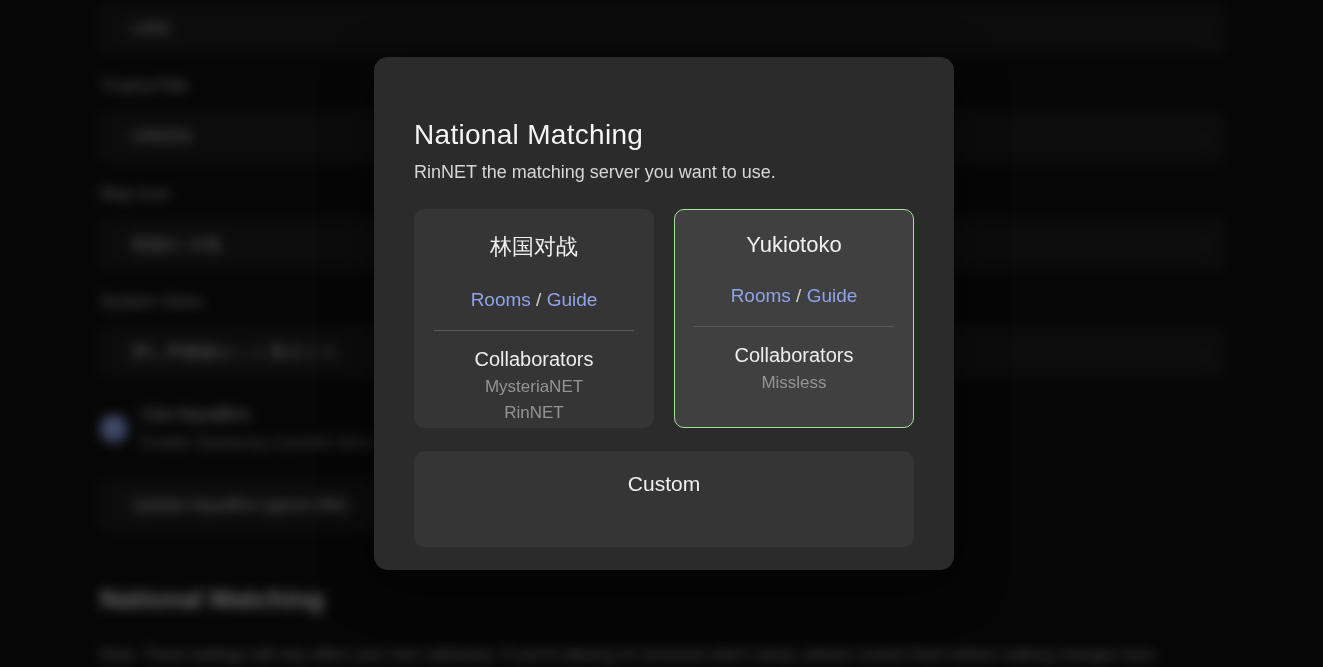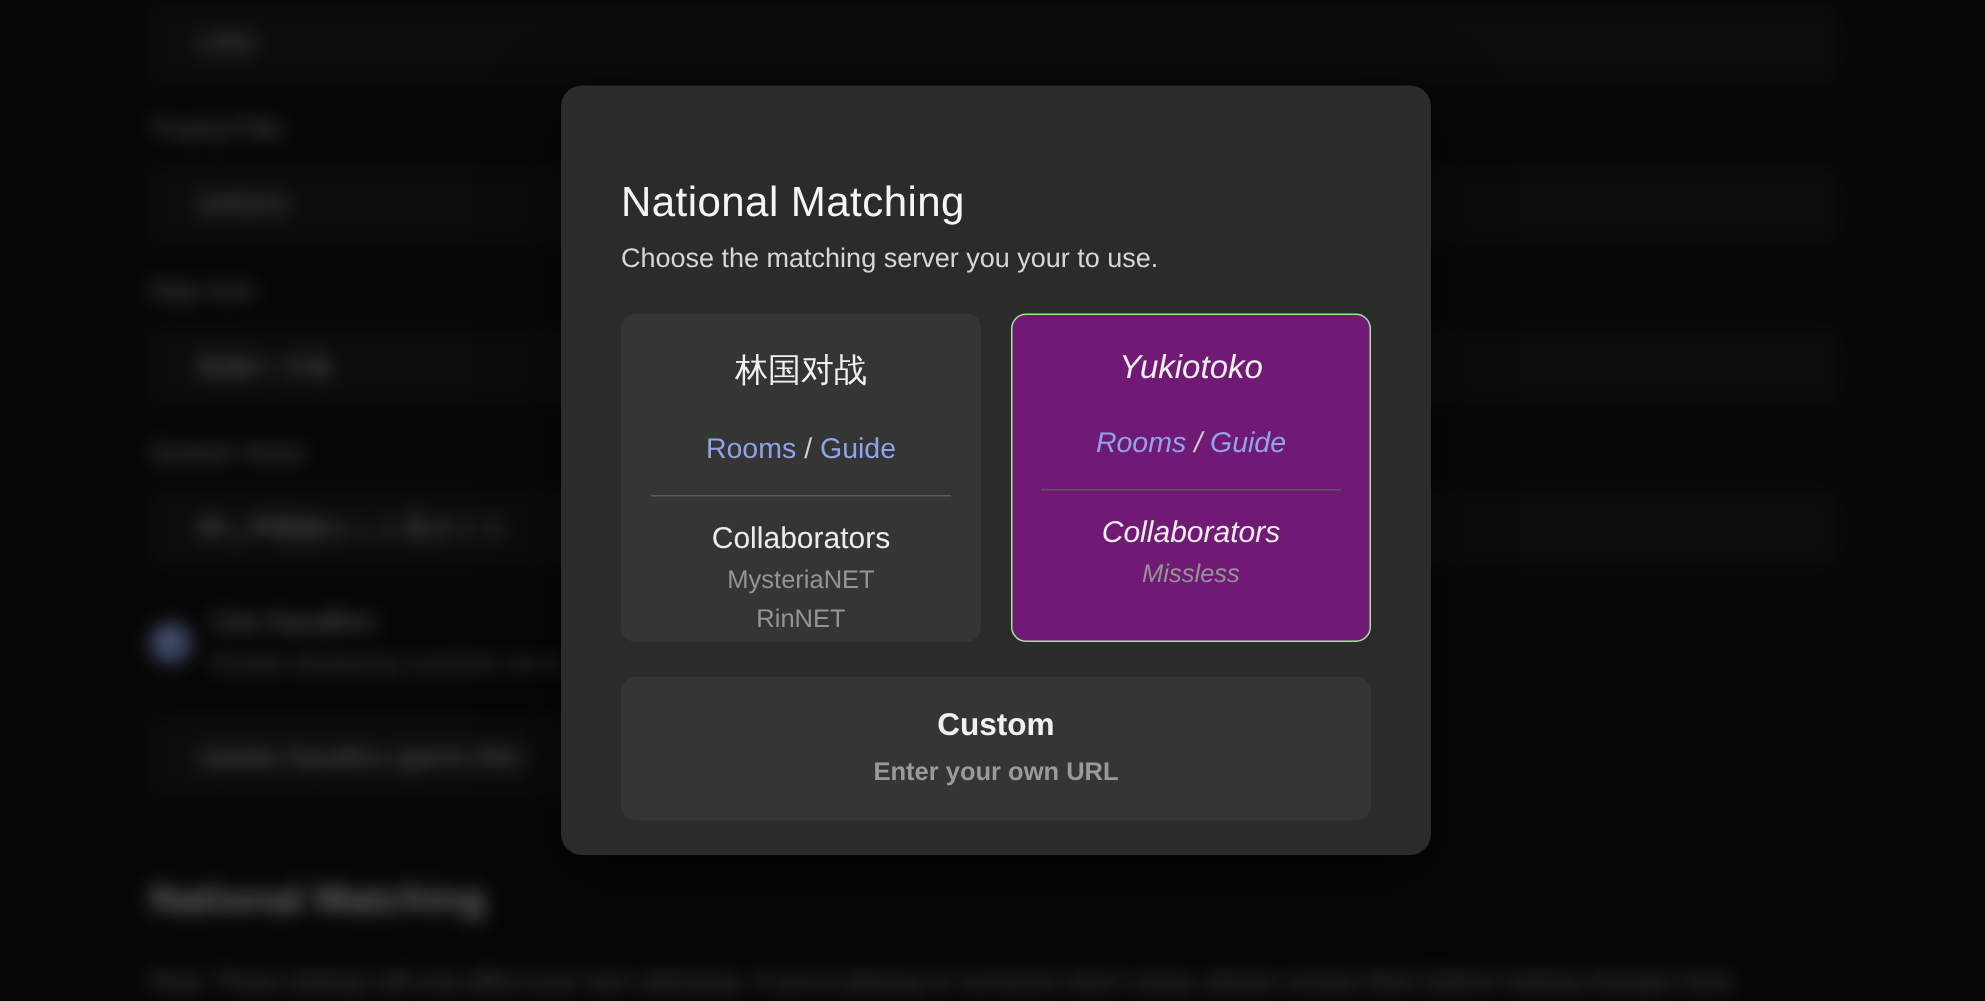--- a/index.html
+++ b/index.html
@@ -61,36 +61,35 @@
   }
   .modal-title { font-size:28px; font-weight:500; color:#f5f5f5; margin-top:22px; letter-spacing:0.3px; }
   .modal-subtitle { font-size:18px; color:#d6d6d6; margin-top:11px; }
 
   .cards { display:flex; gap:20px; margin-top:26px; }
   .card {
     width:240px; height:219px;
     background:#353535; border:1.5px solid transparent; border-radius:10px;
     text-align:center; padding-top:22px; cursor:pointer;
   }
-  .card.selected { background:#701a75; border-color:#a5e39d;font-style:italic; }
+  .card.selected { background:#404040; border-color:#a5e39d; }
   .server-name { font-size:22px; color:#f0f0f0; }
   .server-links { margin-top:27px; font-size:19px; color:#cfcfcf; }
   .server-links a { color:#8fa3e8; text-decoration:none; cursor:pointer; }
   .card-divider {
     width:200px; margin:19px auto 17px auto;
     border:none; border-top:1px solid #5a5a5a;
   }
   .collab-title { font-size:20px; color:#ededed; }
   .collab-name { font-size:17px; color:#949494; margin-top:6px; }
 
   .custom-card {
     margin-top:23px; width:500px; height:96px;
     background:#353535; border-radius:10px; text-align:center; padding-top:21px;
     cursor:pointer;
-    font-weight:bold;
   }
   .custom-title { font-size:21px; color:#f0f0f0; }
   .custom-sub   { font-size:17px; color:#9a9a9a; margin-top:9px; }
 </style>
 </head>
 <body>
 
 <div class="page">
 
   <div class="field-row" style="top:4px;">
@@ -125,21 +124,21 @@
   </div>
 
   <div class="bg-section-title">National Matching</div>
   <div class="bg-note">Note: These settings will only affect your own cab/setup. If you're playing on someone else's setup, please contact them before making changes here.</div>
 </div>
 
 <div class="dim"></div>
 
 <div class="modal">
   <div class="modal-title">National Matching</div>
-  <div class="modal-subtitle">Choose the matching server you your to use.</div>
+  <div class="modal-subtitle">RinNET the matching server you want to use.</div>
 
   <div class="cards">
 
     <div class="card">
       <div class="server-name">林国对战</div>
       <div class="server-links">
         <a>Rooms</a>
         <span>/</span>
         <a>Guide</a>
       </div>
@@ -157,15 +156,14 @@
         <a>Guide</a>
       </div>
       <hr class="card-divider">
       <div class="collab-title">Collaborators</div>
       <div class="collab-name">Missless</div>
     </div>
   </div>
 
   <div class="custom-card">
     <div class="custom-title">Custom</div>
-    <div class="custom-sub">Enter your own URL</div>
   </div>
 </div>
 
 </body></html>

